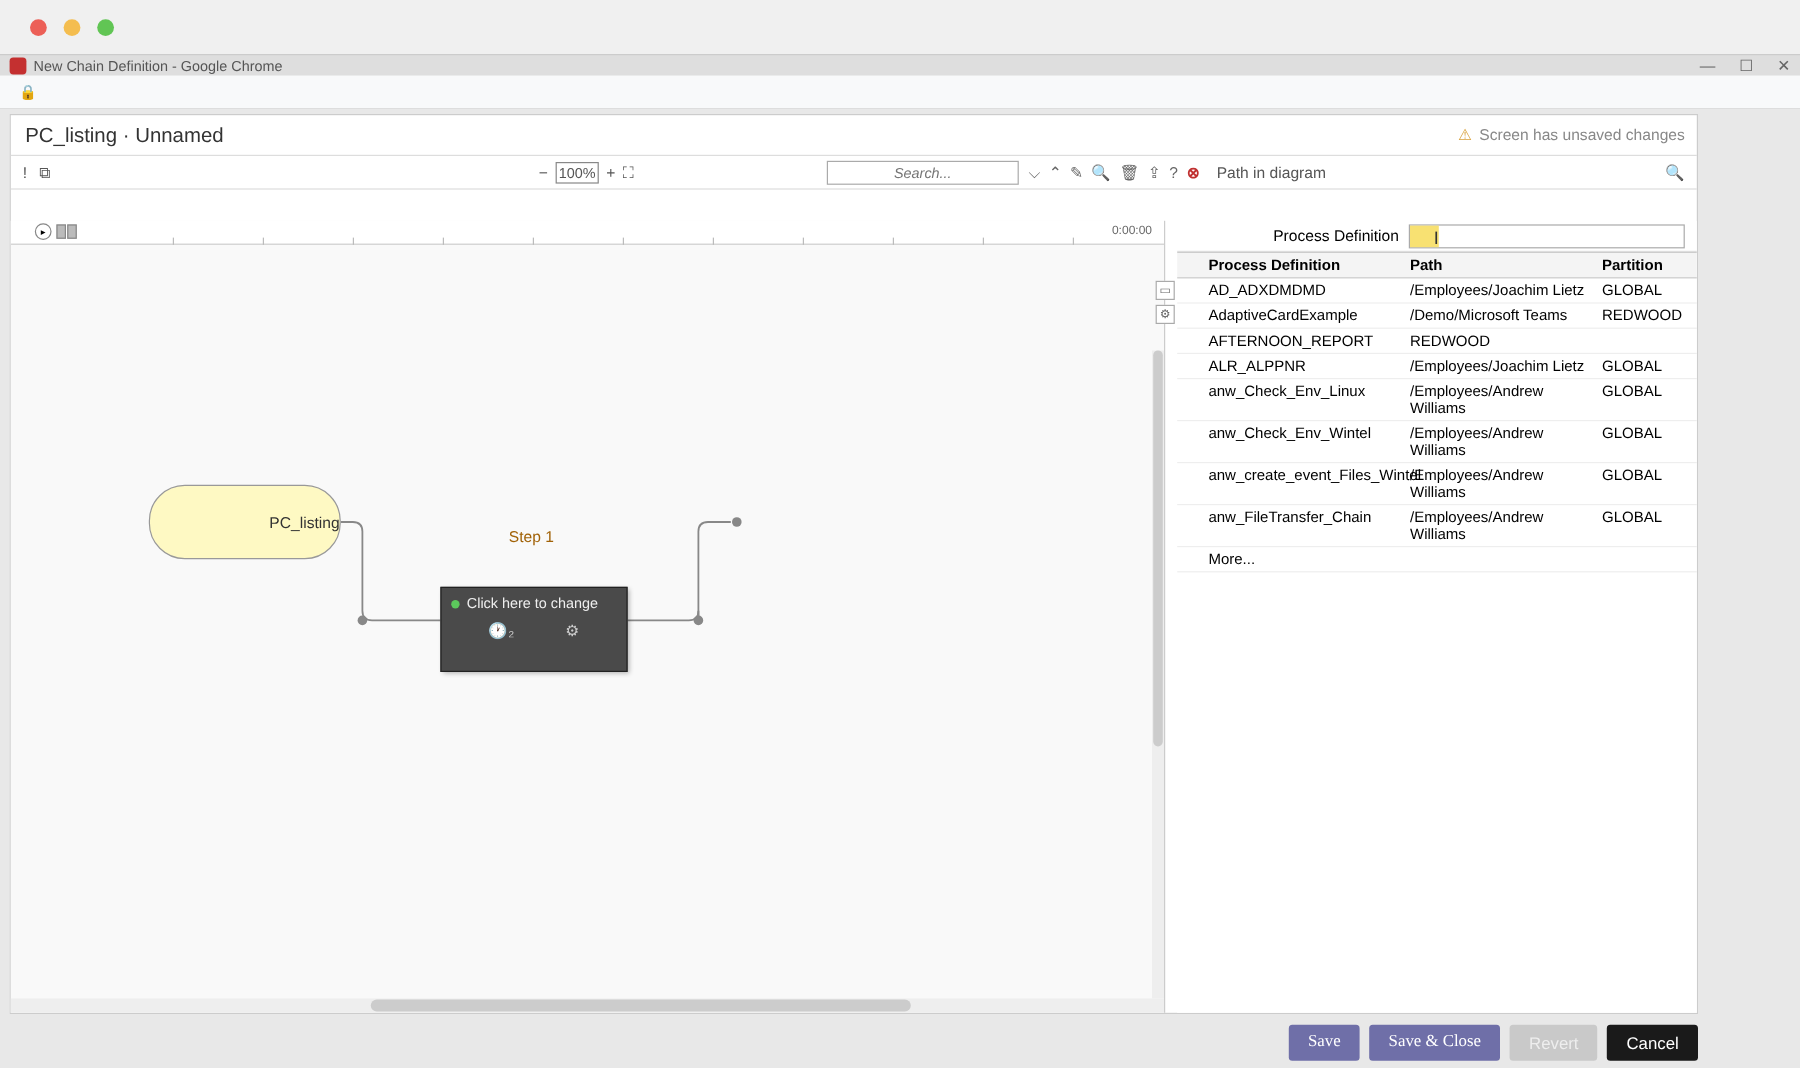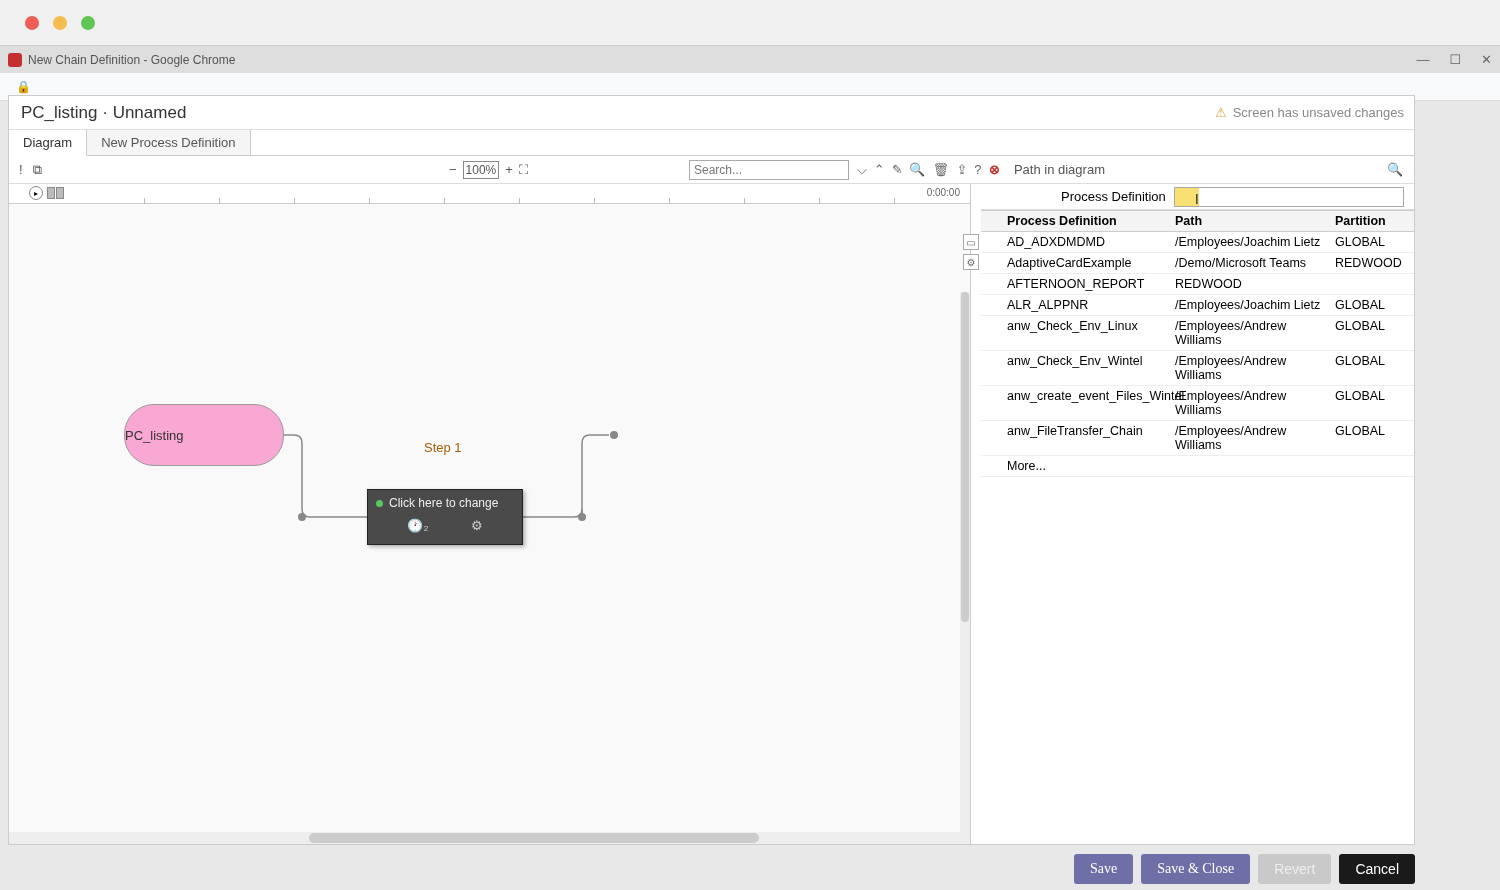--- a/index.html
+++ b/index.html
@@ -6,21 +6,21 @@
   body { background: #e8e8e8; width: 1500px; height: 890px; overflow: hidden; position: relative; }
 
   
   .mac-bar { height: 45px; background: #f0f0f0; display: flex; align-items: center; padding-left: 25px; gap: 14px; }
   .mac-dot { width: 14px; height: 14px; border-radius: 50%; }
   .mac-close { background: #ec5f57; }
   .mac-min { background: #f4bd4f; }
   .mac-max { background: #61c554; }
 
   
-  .chrome-tab { height: 28px; background: #dedede; display: flex; align-items: center; padding-left: 8px; font-size: 12px; color: #555; border-top: 1px solid #ccc; }
+  .chrome-tab { height: 18px; background: #dedede; display: flex; align-items: center; padding-left: 8px; font-size: 12px; color: #555; border-top: 1px solid #ccc; }
   .chrome-tab .favicon { width: 14px; height: 14px; background: #c43030; border-radius: 3px; margin-right: 6px; }
   .chrome-win-ctrls { position: absolute; right: 8px; display: flex; gap: 20px; color: #666; font-size: 13px; }
 
   
   .address-bar { height: 28px; background: #f8f9fa; display: flex; align-items: center; padding: 0 16px; font-size: 13px; color: #555; border-bottom: 1px solid #ddd; }
   .lock { margin-right: 8px; font-size: 12px; }
 
   
   .app { position: absolute; top: 95px; left: 8px; right: 85px; bottom: 45px; background: #fff; border: 1px solid #ccc; }
   .app-header { height: 34px; display: flex; align-items: center; padding: 0 12px; font-size: 17px; color: #333; border-bottom: 1px solid #ddd; position: relative; }
@@ -31,21 +31,21 @@
   .tabs { display: flex; height: 26px; border-bottom: 1px solid #ccc; font-size: 13px; }
   .tab { padding: 0 14px; display: flex; align-items: center; border-right: 1px solid #ccc; background: #f5f5f5; color: #555; cursor: pointer; }
   .tab.active { background: #fff; border-bottom: 1px solid #fff; margin-bottom: -1px; color: #333; }
 
   
   .toolbar { height: 28px; display: flex; align-items: center; border-bottom: 1px solid #ddd; font-size: 12px; color: #555; position: relative; }
   .tb-left { display: flex; align-items: center; gap: 10px; padding-left: 10px; }
   .tb-center { position: absolute; left: 440px; display: flex; align-items: center; gap: 6px; }
   .zoom-box { border: 1px solid #888; padding: 1px 2px; font-size: 12px; }
   .tb-search { position: absolute; left: 680px; }
-  .tb-search input { width: 160px; font-size: 12px; padding: 2px 4px; border: 1px solid #aaa; }
+  .tb-search input { width: 160px; font-size: 12px; font-style: italic; padding: 2px 4px; border: 1px solid #aaa; text-align: center; }
   .tb-icons { position: absolute; left: 848px; display: flex; align-items: center; gap: 7px; font-size: 13px; color: #666; }
   .tb-right { position: absolute; left: 980px; display: flex; align-items: center; gap: 14px; font-size: 13px; }
   .red-x { color: #c03030; font-weight: bold; }
   .mag-right { position: absolute; right: 10px; color: #666; }
 
   
   .canvas-wrap { position: absolute; top: 88px; left: 0; bottom: 0; width: 962px; background: #f9f9f9; border-right: 1px solid #ccc; }
   .ruler { height: 20px; border-bottom: 1px solid #ccc; position: relative; background: #fff; }
   .ruler-start { position: absolute; left: 20px; top: 2px; display: flex; align-items: center; }
   .ruler-play { width: 14px; height: 14px; border-radius: 50%; border: 1px solid #888; display: flex; align-items: center; justify-content: center; font-size: 8px; }
@@ -54,25 +54,25 @@
   .ruler-end { position: absolute; right: 10px; top: 3px; font-size: 10px; color: #666; }
   .ruler-tick { position: absolute; top: 14px; width: 1px; height: 6px; background: #bbb; }
 
   .canvas { position: absolute; top: 20px; left: 0; right: 0; bottom: 12px; overflow: hidden; }
   .canvas-h-scroll { position: absolute; bottom: 0; left: 0; right: 0; height: 12px; background: #eee; }
   .canvas-h-thumb { position: absolute; left: 300px; width: 450px; top: 1px; bottom: 1px; background: #ccc; border-radius: 5px; }
   .canvas-v-scroll { position: absolute; top: 108px; right: 0; width: 10px; bottom: 12px; background: #eee; }
   .canvas-v-thumb { position: absolute; top: 0; height: 330px; left: 1px; right: 1px; background: #ccc; border-radius: 5px; }
 
   
-  .start-node { position: absolute; left: 115px; top: 200px; width: 160px; height: 62px; background: #f9a8d4; border: 1px solid #999; border-radius: 30px; display: flex; align-items: center; justify-content: flex-start; font-size: 13px; color: #333; }
+  .start-node { position: absolute; left: 115px; top: 200px; width: 160px; height: 62px; background: #fef9c3; border: 1px solid #999; border-radius: 30px; display: flex; align-items: center; justify-content: flex-end; font-size: 13px; color: #333; }
 
   
   .step-label { position: absolute; left: 415px; top: 236px; font-size: 13px; color: #a16207; }
-  .step-box { position: absolute; left: 358px; top: 285px; width: 156px; height: 56px; background: #4a4a4a; color: #eee; border: 1px solid #222; box-shadow: 2px 2px 4px rgba(0,0,0,0.3); font-size: 12px; }
+  .step-box { position: absolute; left: 358px; top: 285px; width: 156px; height: 71px; background: #4a4a4a; color: #eee; border: 1px solid #222; box-shadow: 2px 2px 4px rgba(0,0,0,0.3); font-size: 12px; }
   .step-box .click-row { display: flex; align-items: center; padding: 6px 8px; gap: 6px; }
   .green-dot { width: 7px; height: 7px; background: #5cc85c; border-radius: 50%; }
   .step-box .icon-row { display: flex; align-items: center; justify-content: space-around; padding: 2px 18px; font-size: 13px; color: #ccc; }
 
   
   .svg-layer { position: absolute; inset: 0; pointer-events: none; }
 
   
   .side-panel { position: absolute; top: 88px; left: 972px; right: 0; bottom: 0; background: #fff; }
   .pd-label-row { display: flex; align-items: center; height: 26px; border-bottom: 1px solid #ddd; font-size: 13px; }
@@ -127,24 +127,20 @@
 <div class="app">
 
   <div class="app-header">
     <span>PC_listing · Unnamed</span>
     <div class="unsaved">
       <span class="warn-ico">⚠</span>
       <span>Screen has unsaved changes</span>
     </div>
   </div>
 
-  <div class="tabs">
-    <div class="tab active">Diagram</div>
-    <div class="tab">New Process Definition</div>
-  </div>
 
   <div class="toolbar">
     <div class="tb-left">
       <span class="ico">!</span>
       <span class="ico">⧉</span>
     </div>
     <div class="tb-center">
       <span class="ico">−</span>
       <span class="zoom-box">100%</span>
       <span class="ico">+</span>

